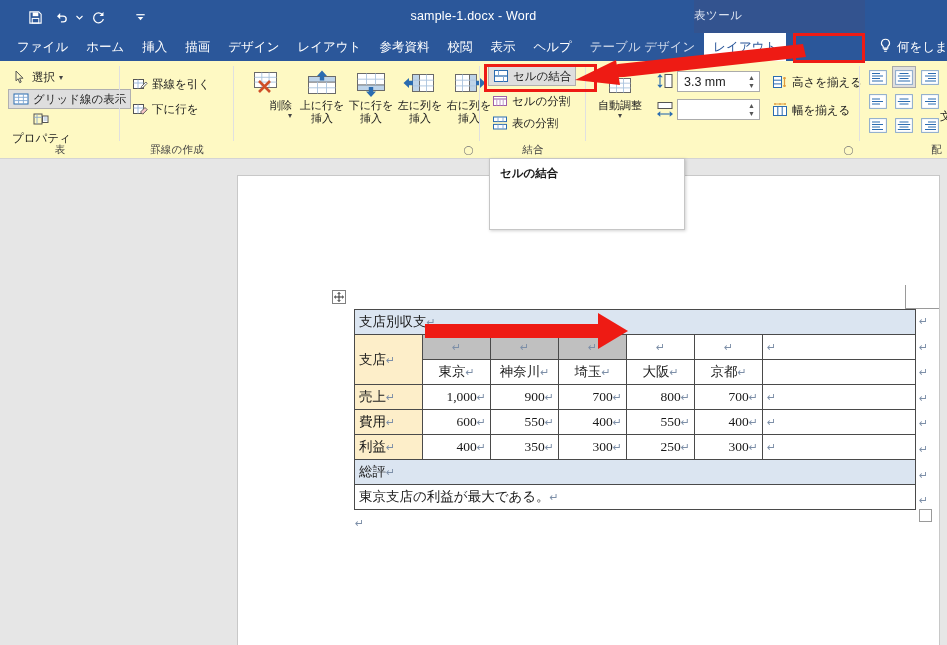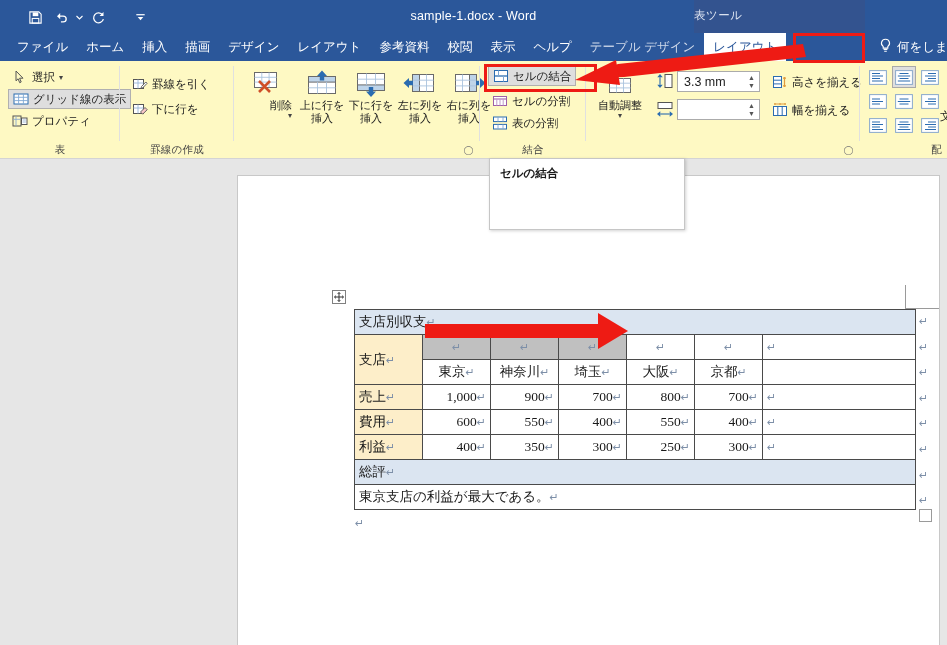--- a/index.html
+++ b/index.html
@@ -253,21 +253,21 @@
       </div>
       <div class="smallbtn selected" style="left:8px; top:28px;">
         <span class="ico">
           <svg width="16" height="16" viewBox="0 0 16 16">
               <rect x="1" y="3" width="14" height="10" fill="#fff" stroke="#2b6cb0" stroke-width="1"></rect>
               <path d="M1 6.3h14M1 9.6h14M5.6 3v10M10.4 3v10" stroke="#7fa8d4" stroke-width="0.9"></path>
             </svg>
         </span>
         <span>グリッド線の表示</span>
       </div>
-      <div class="smallbtn" style="left:8px; top:50px;">
+      <div class="smallbtn" style="left:8px; top:50px;flex-direction:column;">
         <span class="ico">
           <svg width="16" height="16" viewBox="0 0 16 16">
               <rect x="1" y="3" width="8" height="10" fill="none" stroke="#555" stroke-width="1"></rect>
               <path d="M1 6.3h8M4 3v10" stroke="#8aa9cc" stroke-width="0.9"></path>
               <rect x="9.5" y="5" width="5.5" height="6.5" fill="#fff" stroke="#555" stroke-width="1"></rect>
               <path d="M10.6 7h3.3M10.6 9h3.3" stroke="#8aa9cc" stroke-width="0.8"></path>
             </svg>
         </span>
         <span>プロパティ</span>
       </div>

